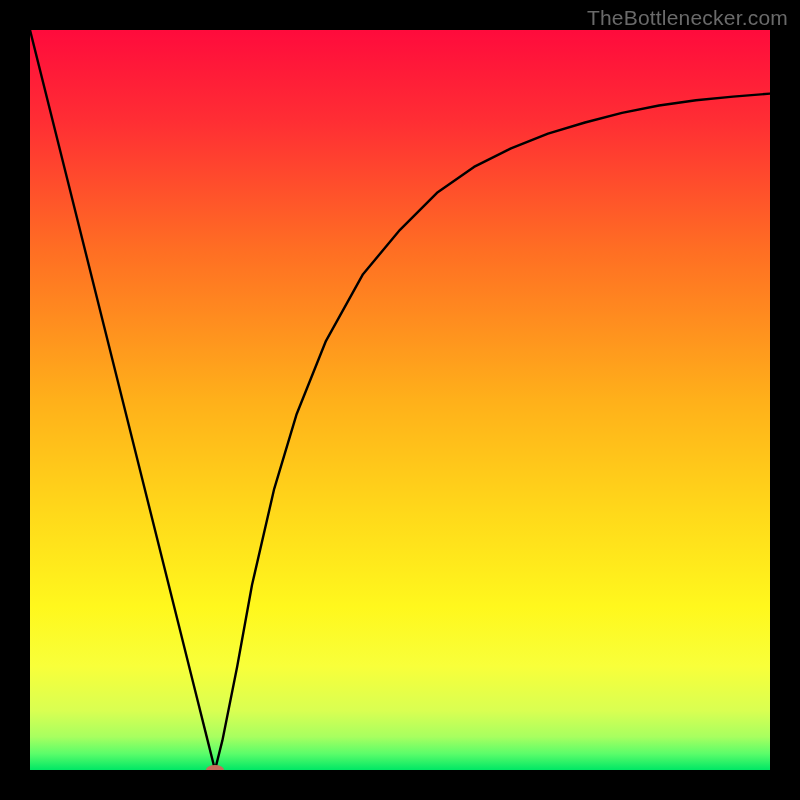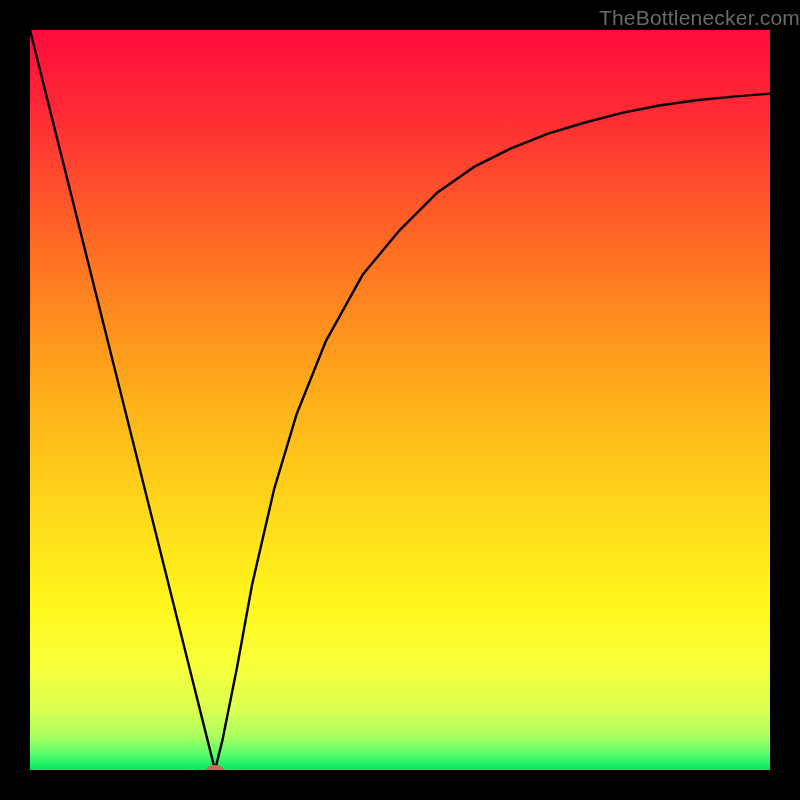--- a/index.html
+++ b/index.html
@@ -21,21 +21,21 @@
     position: absolute;
     left: 30px;
     top: 30px;
     width: 740px;
     height: 740px;
     overflow: hidden;
   }
   .watermark {
     position: absolute;
     top: 6px;
-    right: 0;
+    right: 12px;
     color: #6a6a6a;
     font-size: 21px;
     font-weight: 500;
     letter-spacing: 0.2px;
     user-select: none;
     text-align: right;
   }
 </style>
 </head>
 <body>

